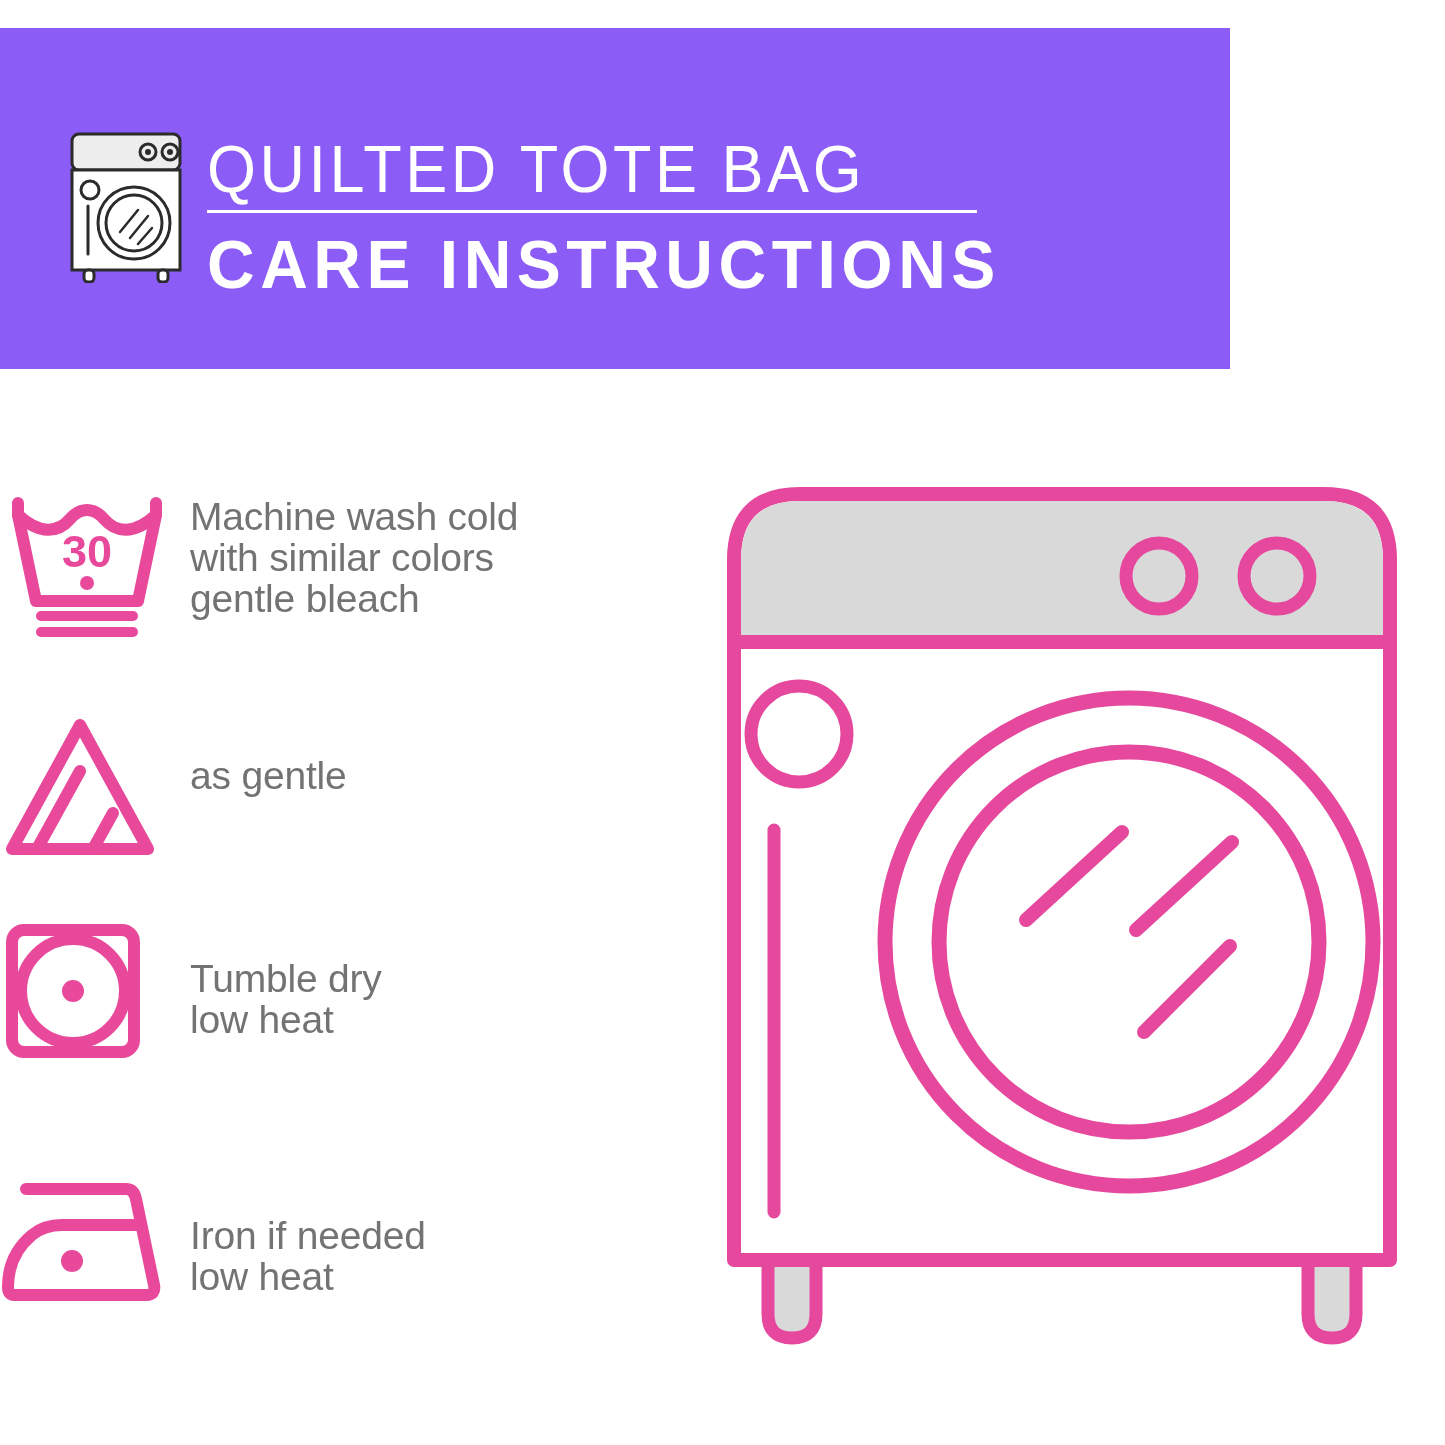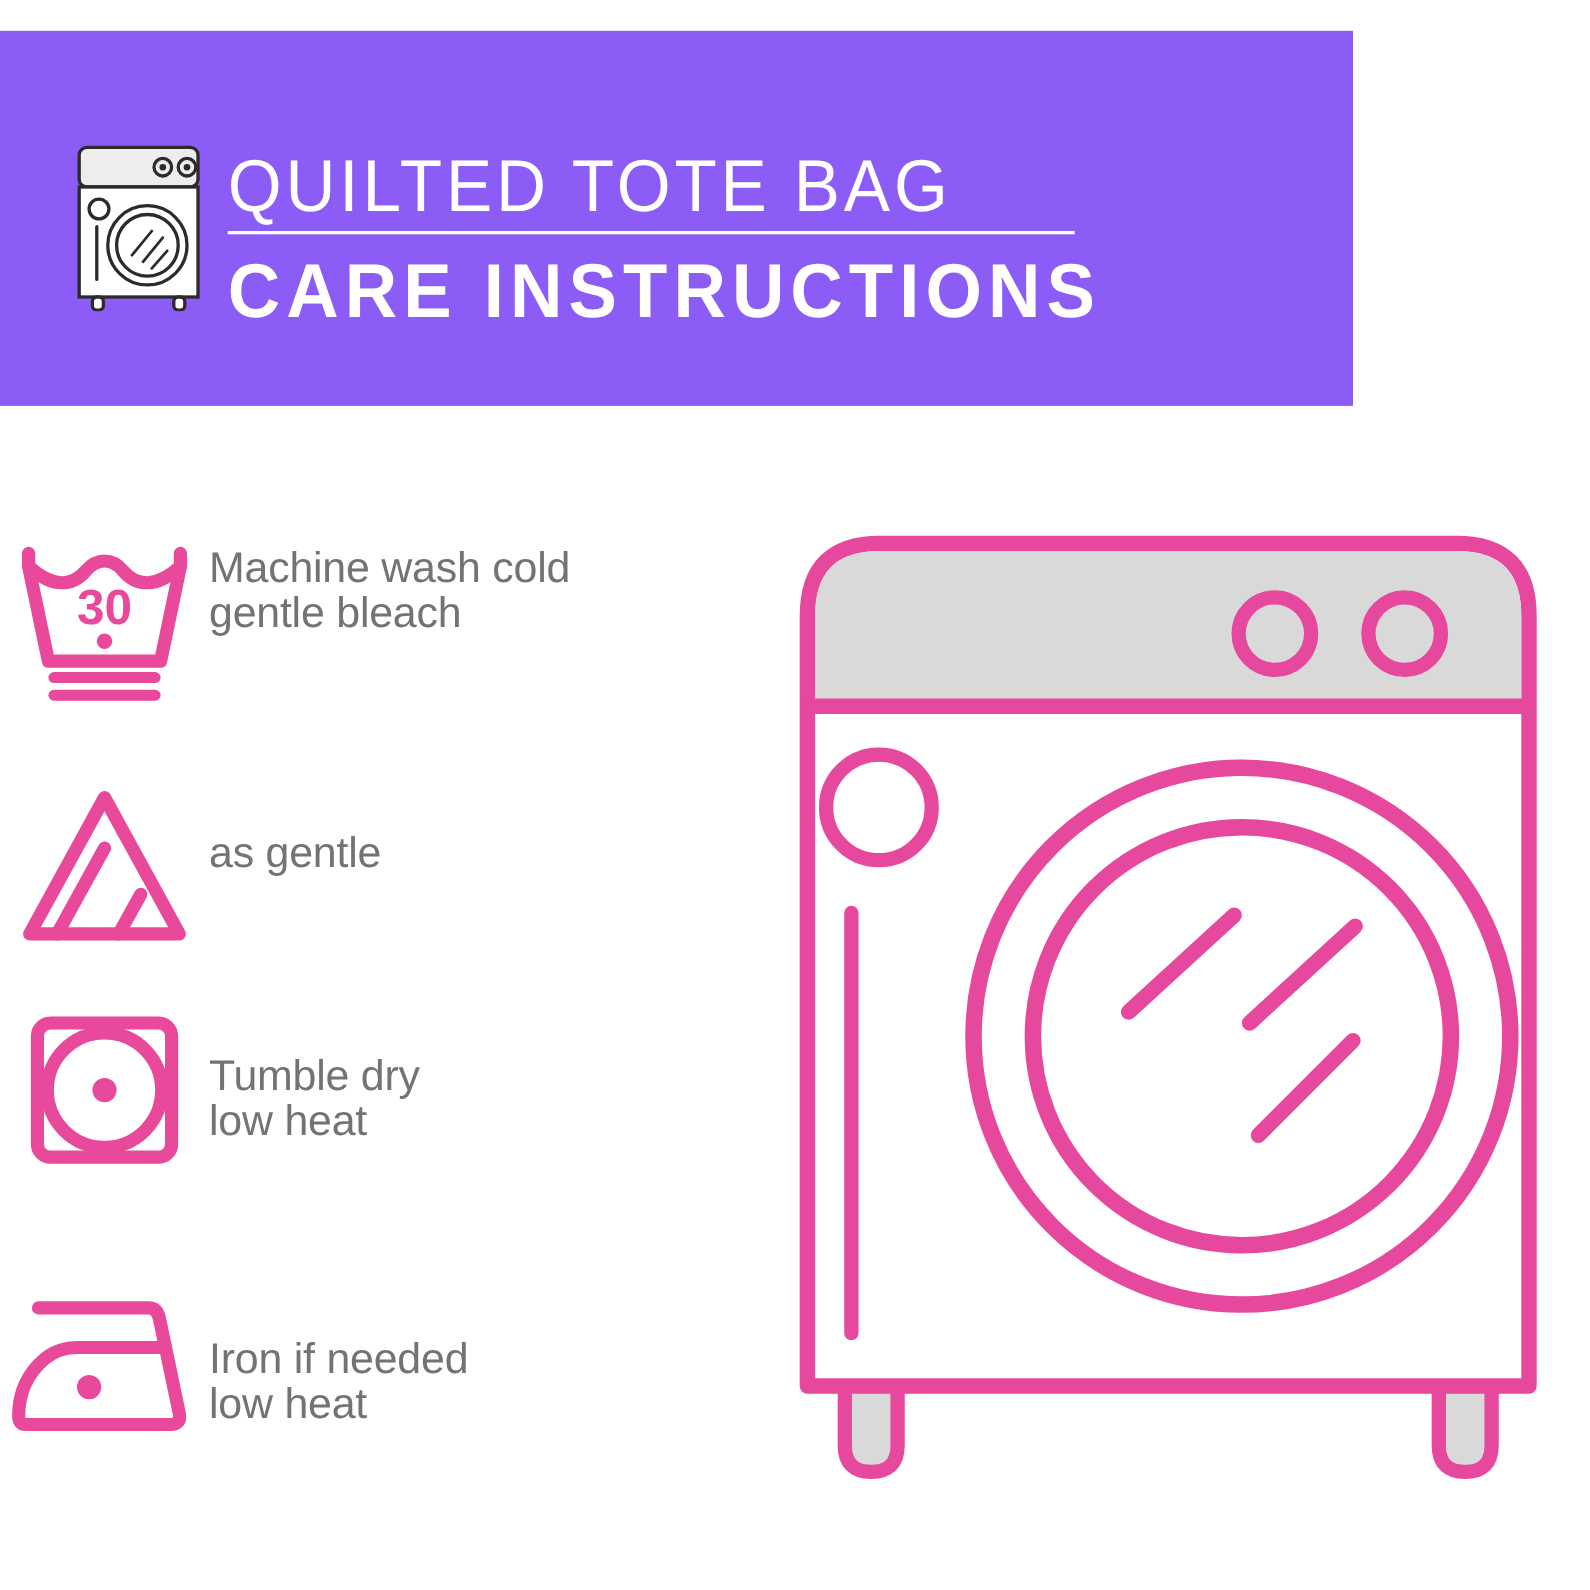--- a/index.html
+++ b/index.html
@@ -83,21 +83,21 @@
     position: absolute;
     left: 0;
     width: 700px;
     display: flex;
     align-items: flex-start;
   }
   .care-icon {
     width: 190px;
     min-width: 190px;
     display: flex;
-    justify-content: center;
+    justify-content: flex-start;
     align-items: center;
   }
   .care-text {
     font-family: "Liberation Sans", sans-serif;
     font-weight: 400;
     font-size: 39px;
     line-height: 41px;
     color: #737373;
     letter-spacing: -0.2px;
     padding-top: 4px;
@@ -174,20 +174,21 @@
             <path d="M18 26 L36 112 L138 112 L156 26"></path>
           </g>
           <text x="87" y="78" font-family="Liberation Sans, sans-serif" font-size="45" font-weight="700" fill="#E8499B" text-anchor="middle">30</text>
           <circle cx="87" cy="94" r="7" fill="#E8499B"></circle>
           <rect x="36" y="122" width="102" height="10" rx="5" fill="#E8499B"></rect>
           <rect x="36" y="138" width="102" height="10" rx="5" fill="#E8499B"></rect>
         </svg>
       </div>
       <div class="care-text">
         <span class="ln">Machine wash cold</span>
+        <span class="ln">with similar colors</span>
         <span class="ln">gentle bleach</span>
       </div>
     </div>
 
     <div class="care-row" id="care-row-1">
       <div class="care-icon">
         <svg width="160" height="148" viewBox="0 0 160 148" xmlns="http://www.w3.org/2000/svg">
           <g fill="none" stroke="#E8499B" stroke-width="12" stroke-linecap="round" stroke-linejoin="round">
             <path d="M80 12 L148 136 L12 136 Z"></path>
             <line x1="80" y1="58" x2="37" y2="136"></line>

